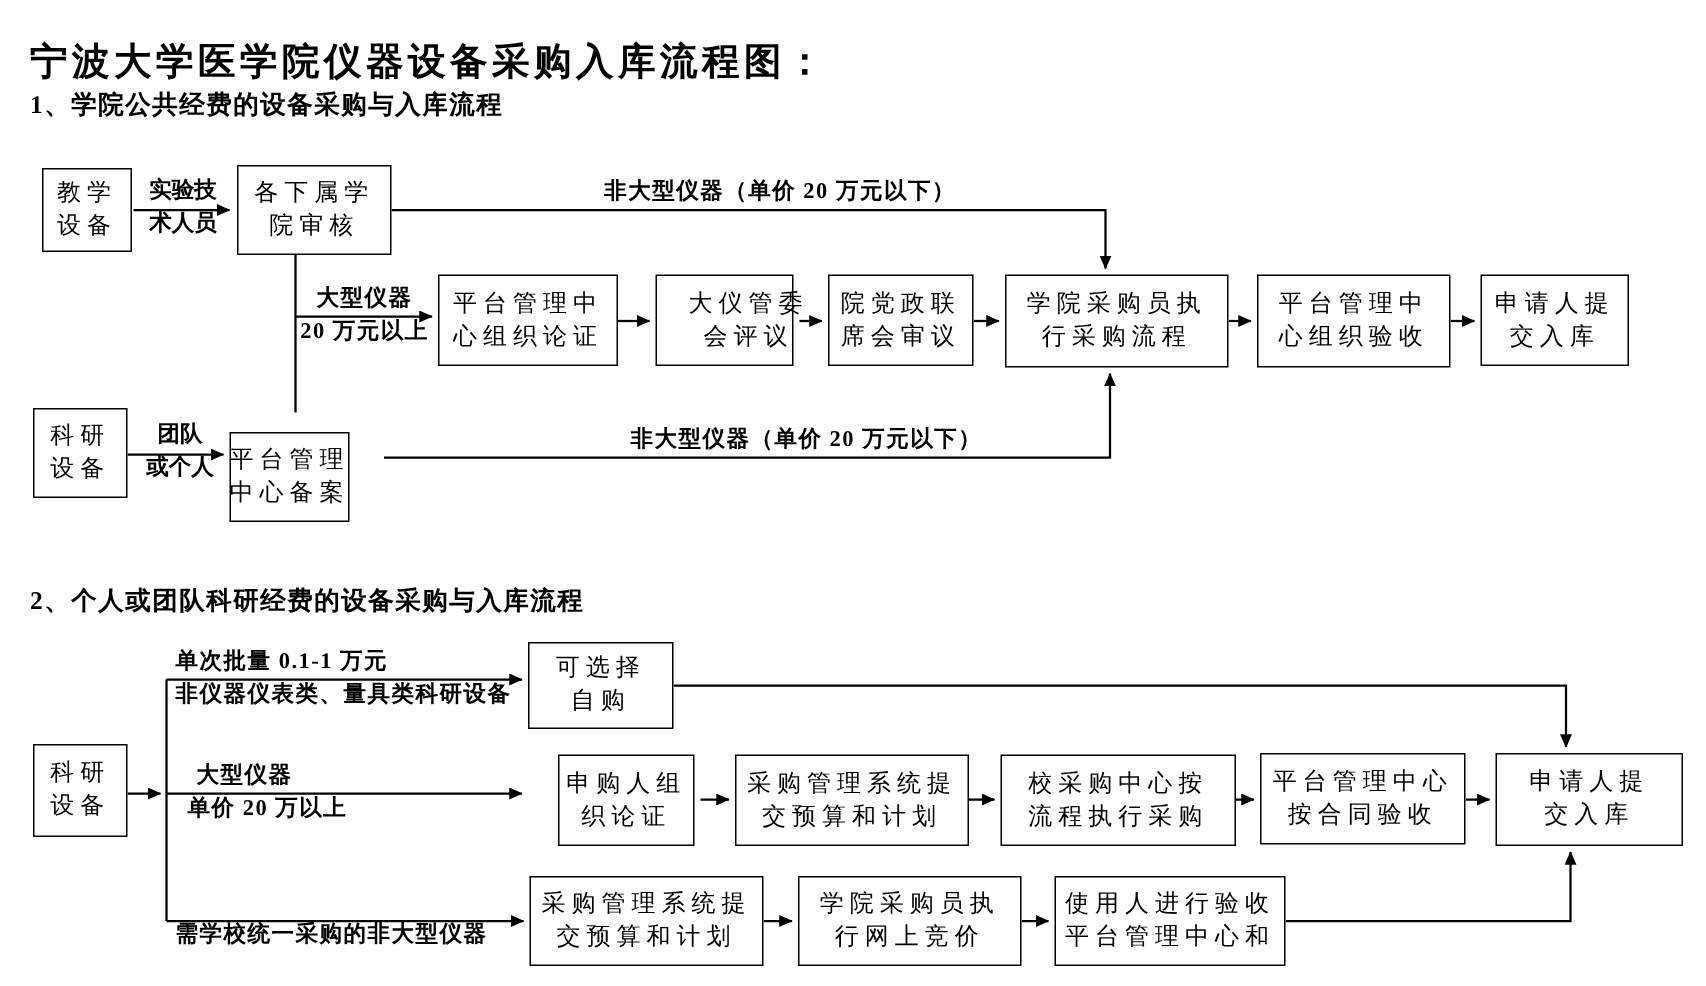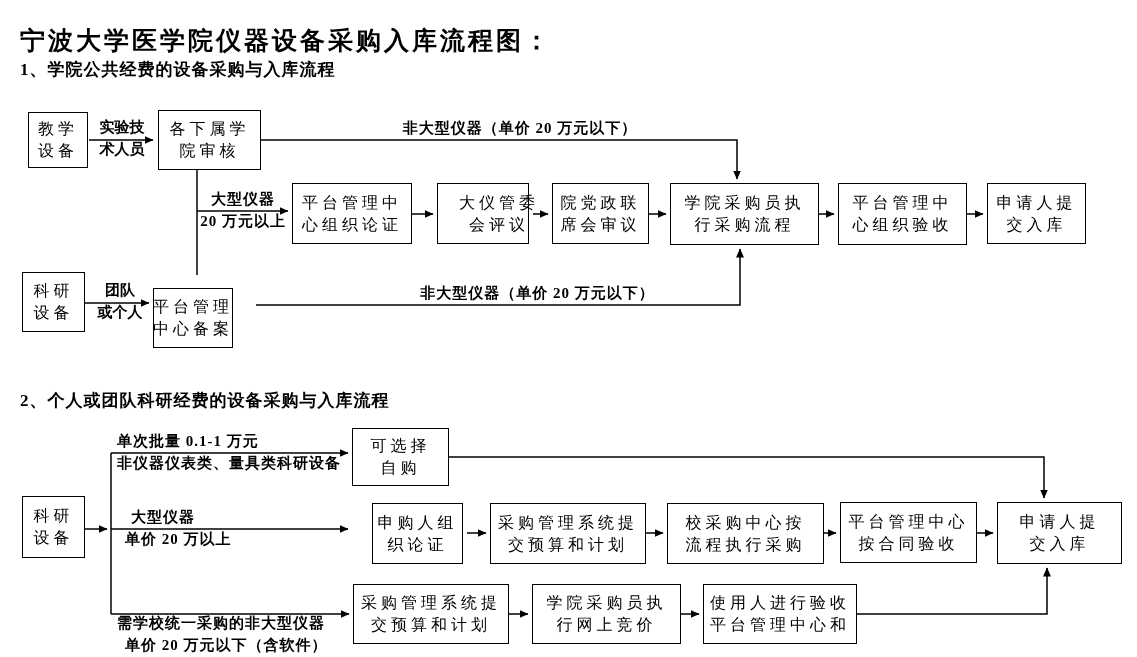--- a/index.html
+++ b/index.html
@@ -183,16 +183,15 @@
   <div class="elabel" style="left:117px;top:430px;">
     <span class="l">单次批量 0.1-1 万元</span>
     <span class="l">非仪器仪表类、量具类科研设备</span>
   </div>
   <div class="elabel" style="left:125px;top:506px;">
     <span class="l" style="padding-left:6px;">大型仪器</span>
     <span class="l">单价 20 万以上</span>
   </div>
   <div class="elabel" style="left:117px;top:591px;margin-top:21px;">
     <span class="l">需学校统一采购的非大型仪器</span>
-    <span class="l" style="padding-left:8px;">单价 20 万元以下（含软件）</span>
   </div>
 
 </div>
 
 </body></html>

